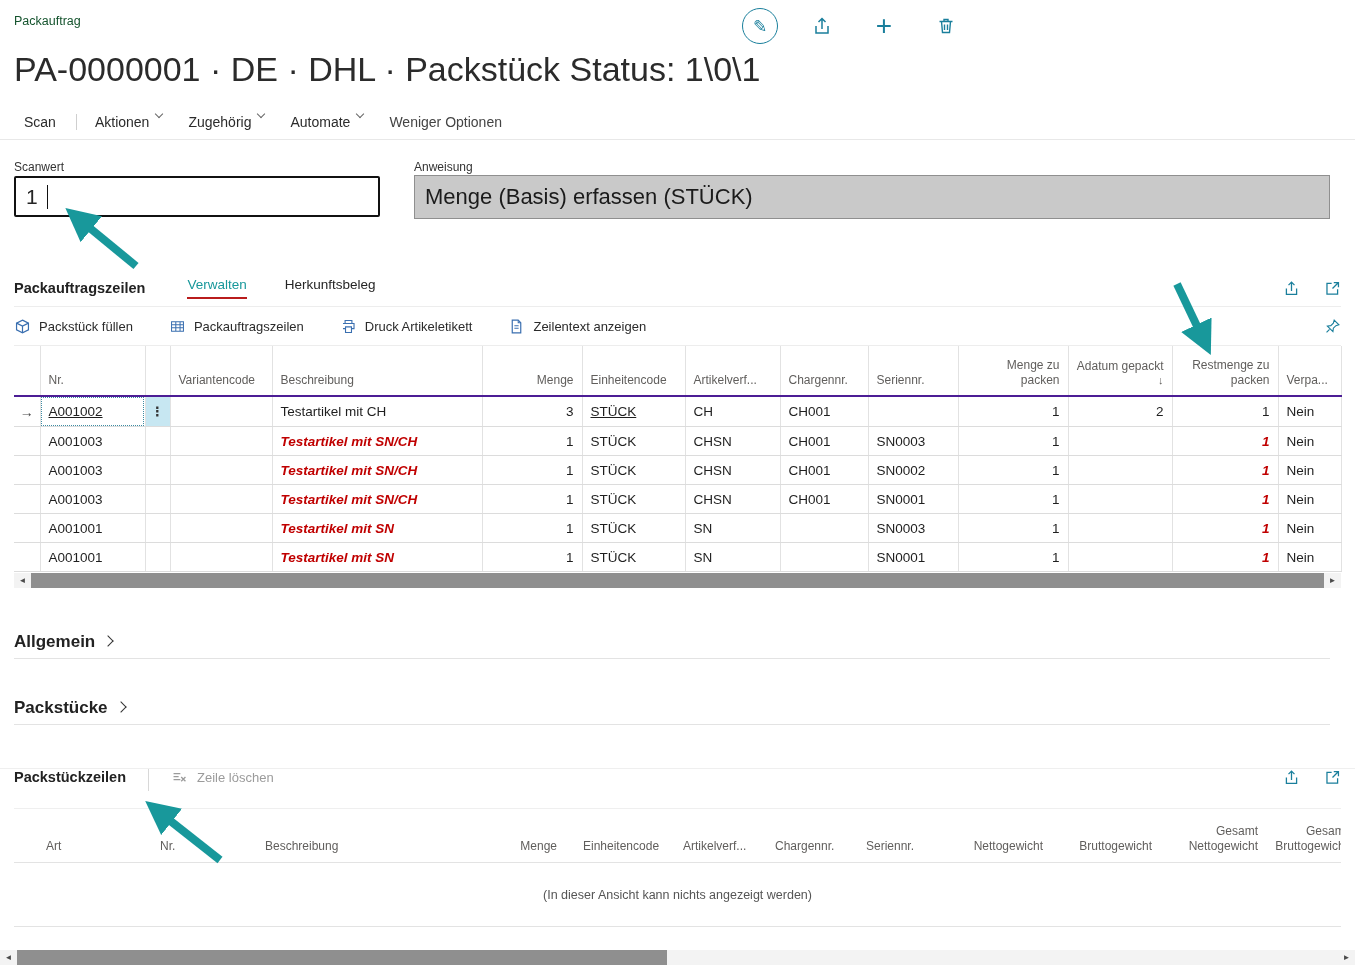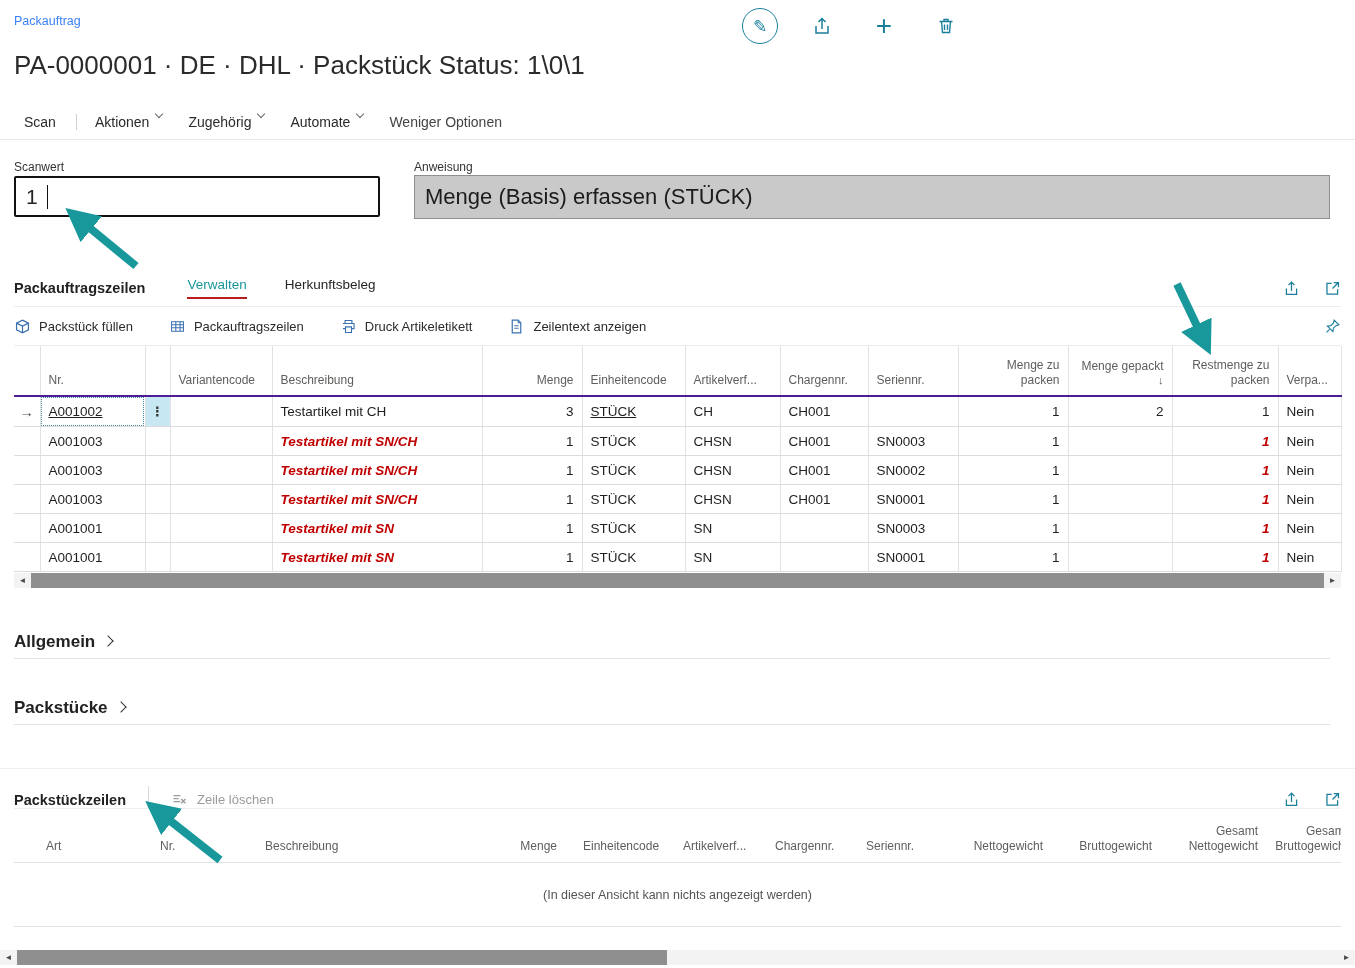--- a/index.html
+++ b/index.html
@@ -2,26 +2,26 @@
 <html><head>
 <meta charset="utf-8">
 <style>
   *{box-sizing:border-box;margin:0;padding:0}
   html,body{width:1355px;height:968px;background:#fff;overflow:hidden;position:relative;
     font-family:"Liberation Sans","DejaVu Sans",sans-serif;color:#252525}
   .ic{width:17px;height:17px;display:block}
   .ic-lg{width:20px;height:20px;display:block}
 
   
-  .caption{position:absolute;top:14px;left:14px;font-size:12.5px;color:#3b82f6}
+  .caption{position:absolute;top:14px;left:14px;font-size:12.5px;color:#14532d}
   .top-icons{position:absolute;top:8px;left:742px;display:flex;align-items:center;gap:26px}
   .icon-btn{width:36px;height:36px;display:flex;align-items:center;justify-content:center;color:#1a7f9c;cursor:pointer}
   .edit-circle{border:1.6px solid #1a7f9c;border-radius:50%;font-size:17px}
   .plus-glyph{font-size:28px;font-weight:200;line-height:1}
-  .page-title{position:absolute;top:50px;left:14px;font-size:26px;font-weight:400;color:#2b2b2b}
+  .page-title{position:absolute;top:50px;left:14px;font-size:34px;font-weight:400;color:#2b2b2b}
 
   .menubar{position:absolute;top:104px;left:0;right:0;height:36px;display:flex;align-items:center;
     padding-left:24px;border-bottom:1px solid #e8e8e8;font-size:14px;color:#2b2b2b}
   .menu-item{display:flex;gap:7px;margin-right:26px;cursor:pointer}
   .menu-item.muted{color:#444}
   .vdiv{width:1px;height:16px;background:#cfcfcf;margin:0 18px 0 -6px}
   .chev{display:inline-block;width:6px;height:6px;border-right:1.3px solid #666;border-bottom:1.3px solid #666;
     transform:rotate(45deg);margin-top:-3px}
   .chev-big{display:inline-block;width:8px;height:8px;border-right:1.6px solid #333;border-bottom:1.6px solid #333;
     transform:rotate(-45deg);margin-left:9px;margin-bottom:2px}
@@ -75,21 +75,21 @@
   .fasttab .ft-title{font-size:17px;font-weight:700;color:#222;padding-bottom:6px;cursor:pointer}
   #allgemein{top:628px;height:31px}
   #packstuecke{top:694px;height:31px}
   .chips{margin-left:auto;display:flex}
   .chip{border:1px solid #cfcfcf;background:#f6f6f6;padding:6px 15px;font-size:12.5px;color:#333;margin-left:-1px;
     white-space:nowrap;cursor:pointer}
 
   
   .plines{position:absolute;top:768px;left:0;right:0;border-top:1px solid #efefef}
   .p-inner{padding:0 14px}
-  .p-head{display:flex;align-items:flex-end;height:40px;border-bottom:1px solid #efefef}
+  .p-head{display:flex;align-items:flex-start;height:40px;border-bottom:1px solid #efefef}
   .p-title{font-size:14.5px;font-weight:700;color:#222}
   .vline{width:1px;height:22px;background:#d8d8d8;margin:0 22px}
   .del-btn{display:flex;align-items:center;gap:9px;color:#9b9b9b;font-size:13px;cursor:default}
   .del-btn .ic{color:#9b9b9b}
   .p-cols{display:flex;align-items:flex-end;height:54px;padding-bottom:8px;font-size:12px;color:#605e5c;
     border-bottom:1px solid #e3e3e3;overflow:hidden}
   .pc{flex:none;white-space:normal;line-height:1.25;overflow:hidden}
   .pc.r{text-align:right}
   .p-empty{height:64px;display:flex;align-items:center;justify-content:center;font-size:12.5px;color:#555;
     border-bottom:1px solid #e3e3e3}
@@ -238,21 +238,21 @@
         <th class="l">Nr.</th>
         <th class="l"></th>
         <th class="l">Variantencode</th>
         <th class="l">Beschreibung</th>
         <th class="r">Menge</th>
         <th class="l">Einheitencode</th>
         <th class="l">Artikelverf...</th>
         <th class="l">Chargennr.</th>
         <th class="l">Seriennr.</th>
         <th class="r">Menge zu packen</th>
-        <th class="r"><span>Menge gepackt</span><span class="sort">↓</span></th>
+        <th class="r"><span>Adatum gepackt</span><span class="sort">↓</span></th>
         <th class="r">Restmenge zu packen</th>
         <th class="l">Verpa...</th>
       </tr>
     </thead>
     <tbody>
 
         <tr>
           <td class="c-sel">→</td>
           <td class="focus-cell"><span class="link">A001002</span></td>
           <td class="c-menu">

